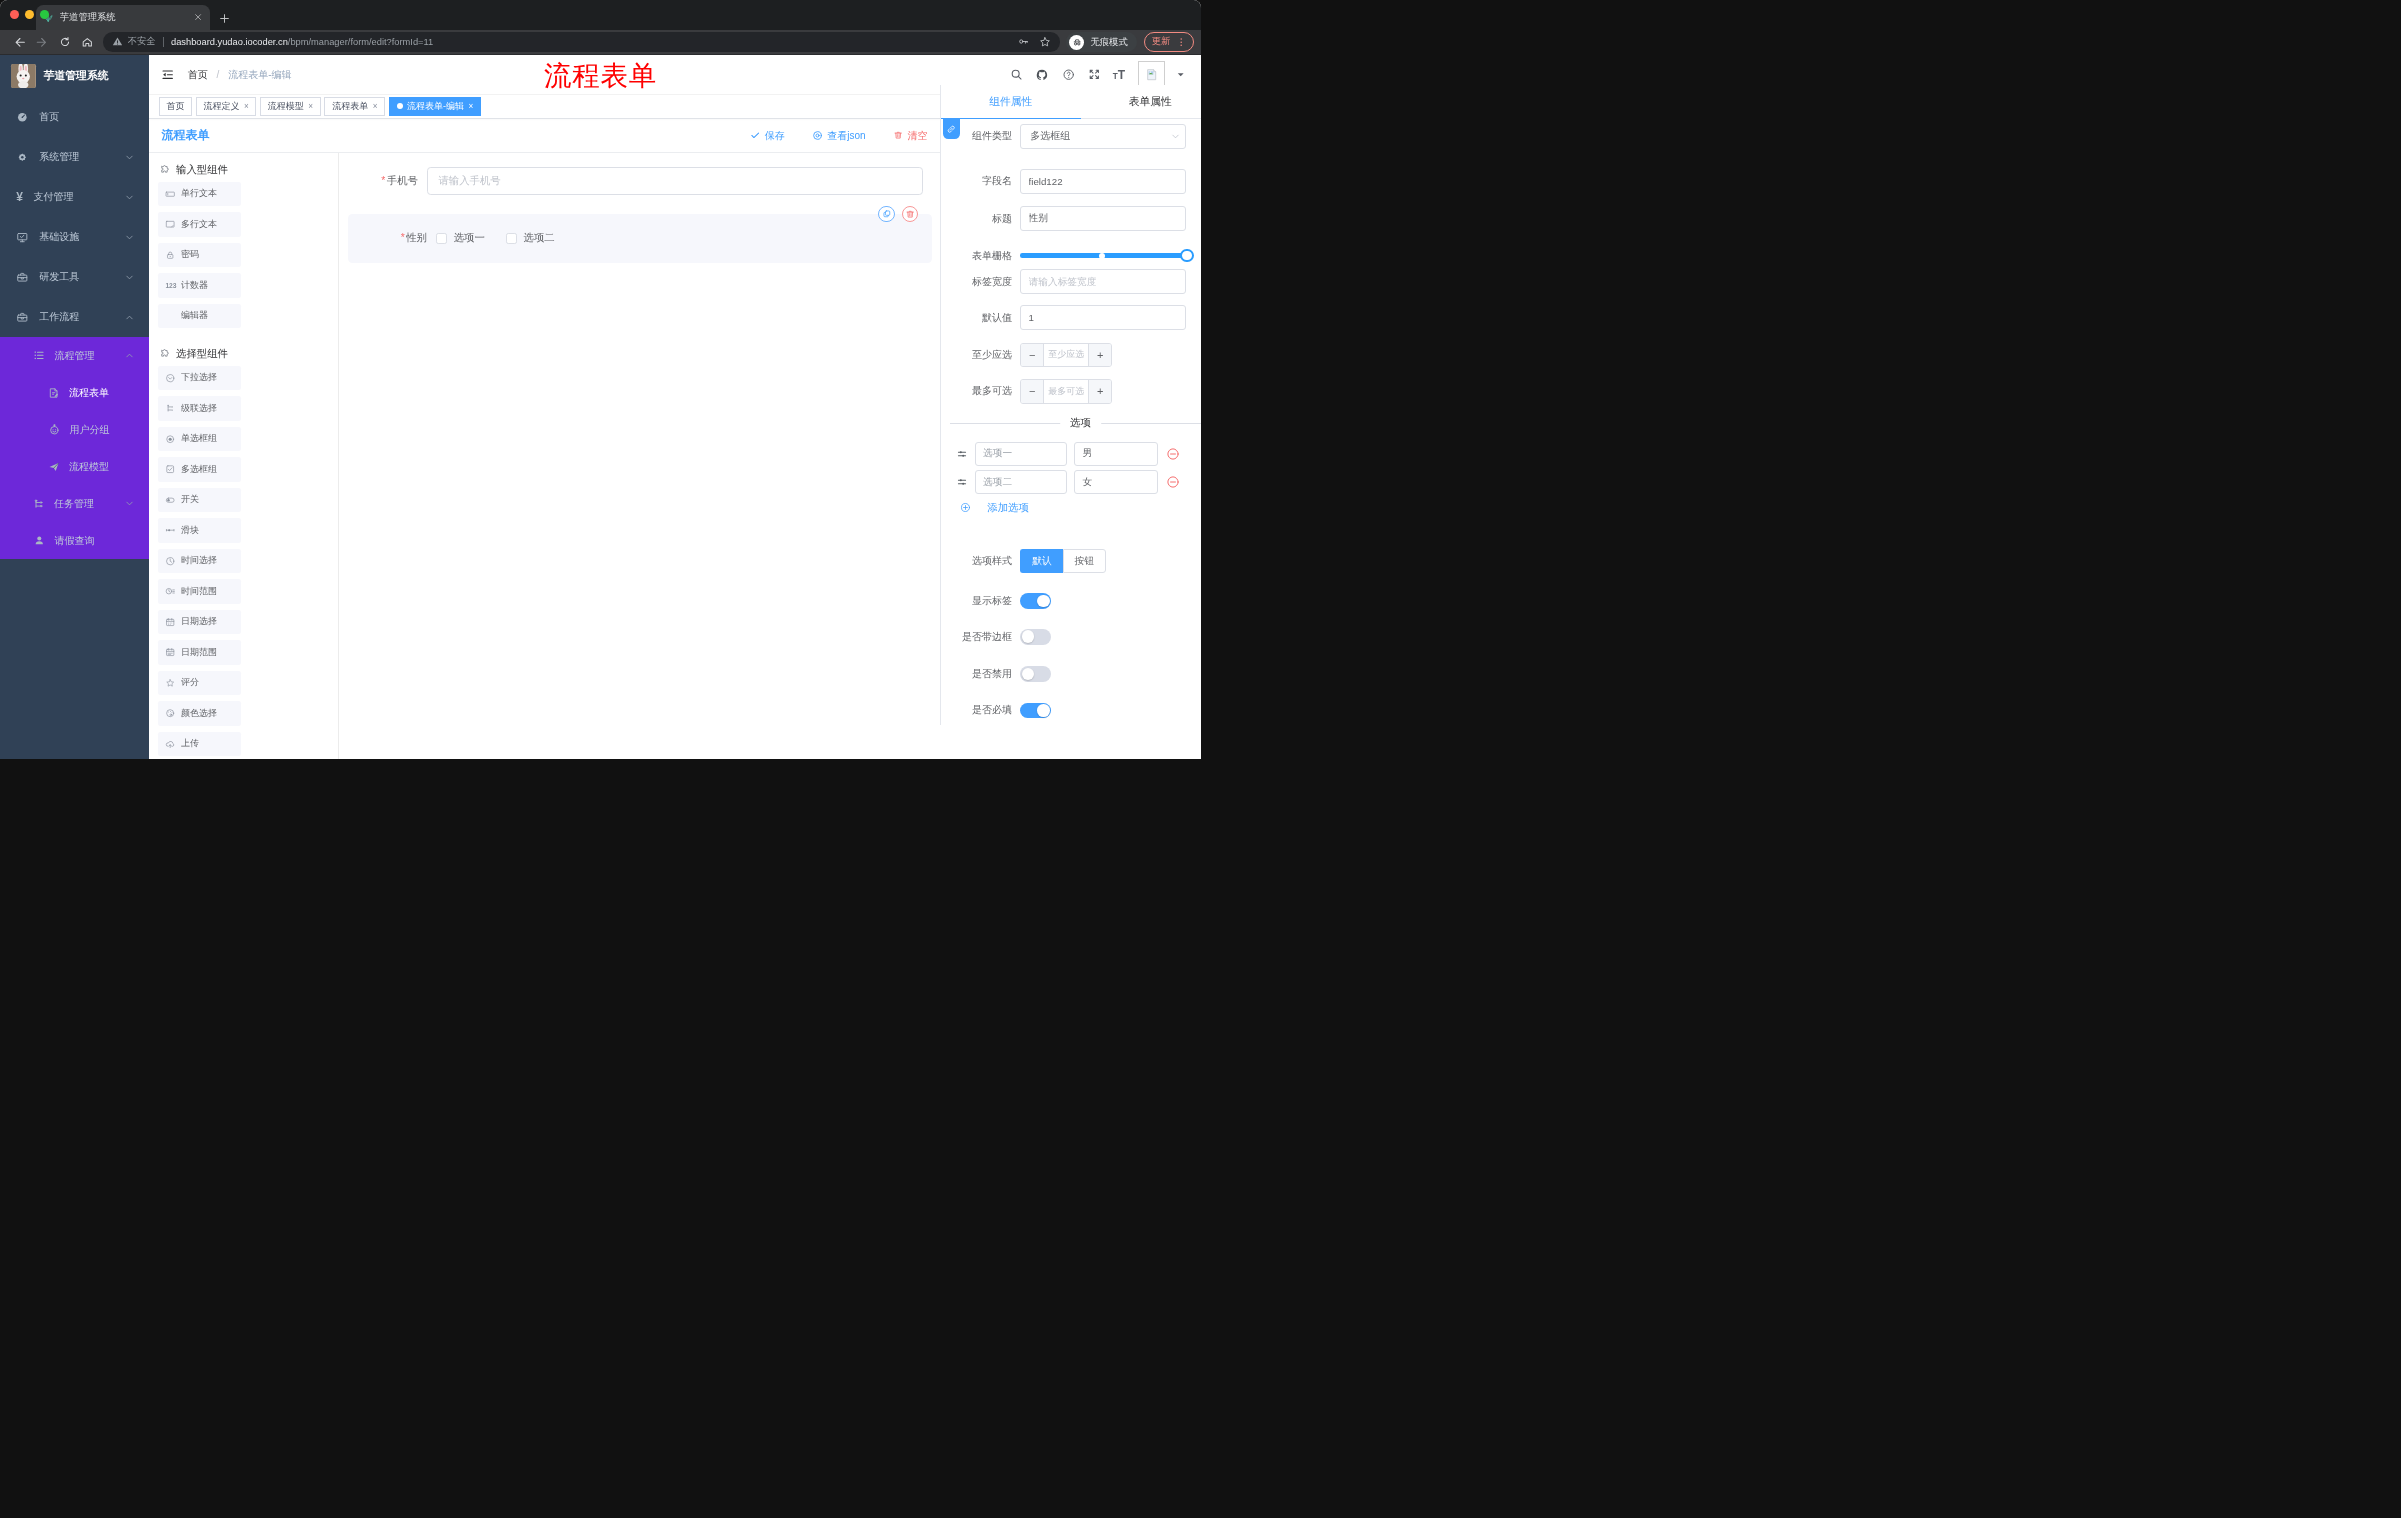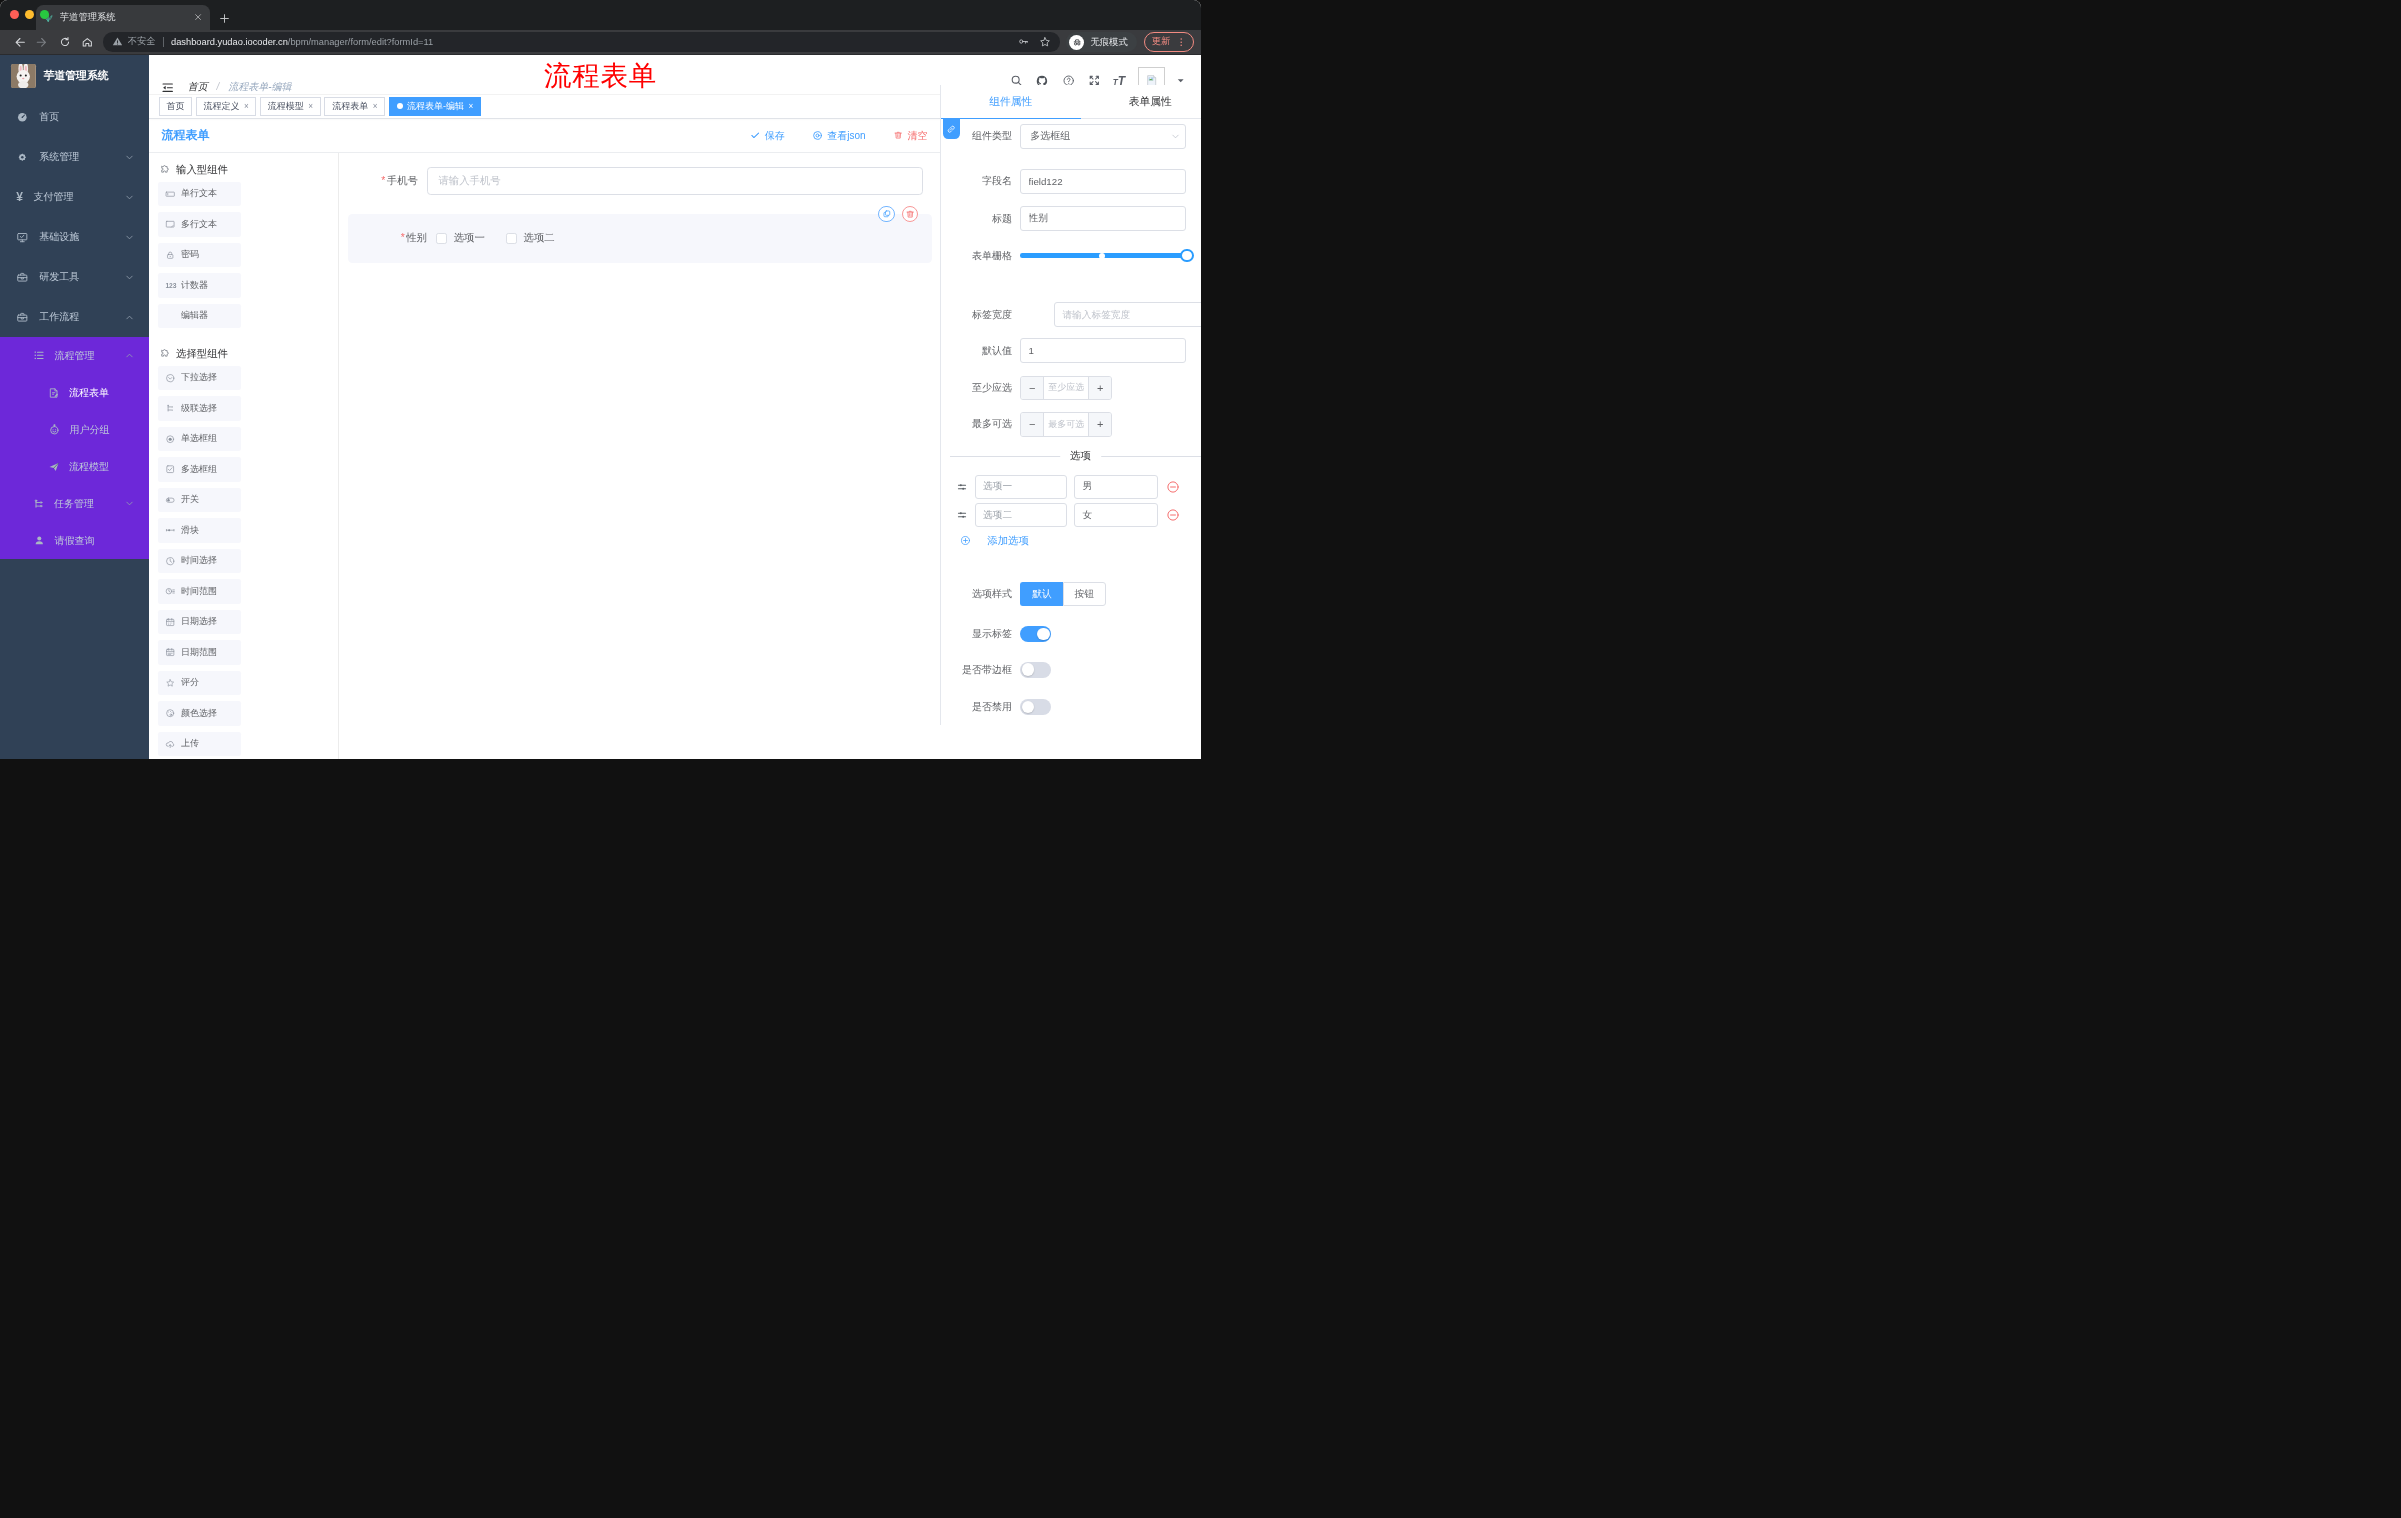--- a/index.html
+++ b/index.html
@@ -44,21 +44,21 @@
   .m-item { display:flex; align-items:center; font-size:10px; cursor:pointer; position:relative; }
   .m-item .mi-ic { color:#a9b6c3; }
   .m-item .chev { position:absolute; right:15px; color:#93a0ae; }
   .lvl1 { height:40px; padding-left:16.3px; } .lvl1 .mi-ic { margin-right:10.4px; }
   .insub { background:#6d28d9; }
   .lvl2 { height:37px; padding-left:33px; } .lvl2 .mi-ic { margin-right:9px; }
   .lvl3 { height:37px; padding-left:48px; } .lvl3 .mi-ic { margin-right:9px; }
   .m-item.active { color:#ffffff; }
 
   .main { flex:1; display:flex; flex-direction:column; min-width:0; }
-  .app-header { height:40px; background:#fff; display:flex; align-items:flex-end; border-bottom:0.7px solid #f2f2f2;font-style:italic; }
+  .app-header { height:40px; background:#fff; display:flex; align-items:center; border-bottom:0.7px solid #f2f2f2; }
   .fold { margin:0 13.4px 0 12px; color:#303133; }
   .crumb { font-size:10px; color:#303133; }
   .crumb .sep { color:#c0c4cc; margin:0 6px; }
   .crumb .cur { color:#97a8be; }
   .hdr-right { margin-left:auto; display:flex; align-items:center; gap:12.6px; padding-right:16.3px; color:#5a5e66; }
   .avatar-box { width:27px; height:27px; border:0.7px solid #cfcfcf; background:#fff; display:flex; align-items:center; justify-content:center; }
   .caret { color:#5a5e66; }
 
   .tagbar { height:24px; background:#fff; border-bottom:0.7px solid #e0e3e8; display:flex; align-items:center;
             gap:3.7px; padding-left:9.7px; box-shadow:0 0.7px 2.2px rgba(0,0,0,.04); }
@@ -810,21 +810,21 @@
 
           <div class="prow" style="margin-top:12px;height:25px;">
             <span class="plabel">表单栅格</span>
             <div class="slider">
               <div class="track"></div>
                 <div class="mark"></div>
                 <div class="handle"></div>
             </div>
           </div>
 
-          <div class="prow" style="margin-top:34px;justify-content:space-between;">
+          <div class="prow" style="margin-top:1px;">
             <span class="plabel">标签宽度</span>
             <div class="pctl"><input class="txt-input" placeholder="请输入标签宽度" style=""></div>
           </div>
 
           <div class="prow" style="margin-top:11px;">
             <span class="plabel">默认值</span>
             <div class="pctl"><input class="txt-input" value="1" style=""></div>
           </div>
 
           <div class="prow" style="margin-top:12.6px;">

